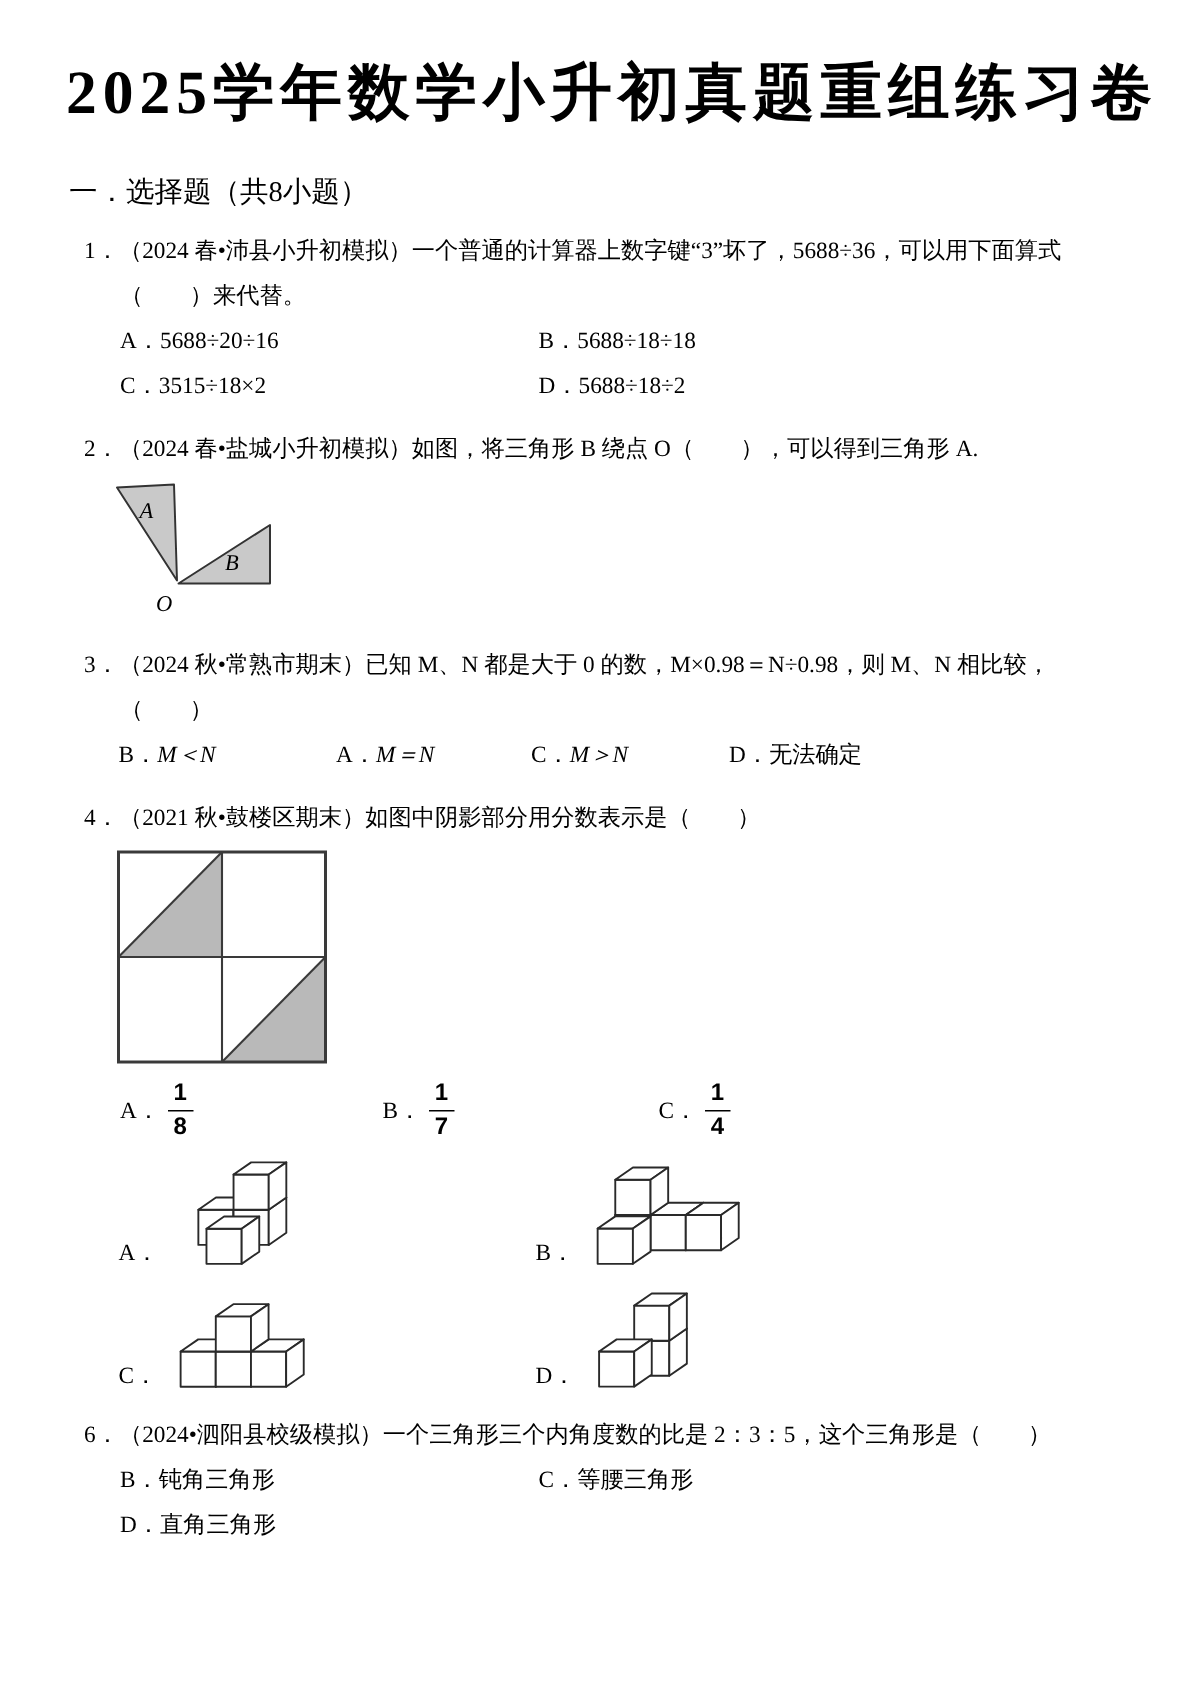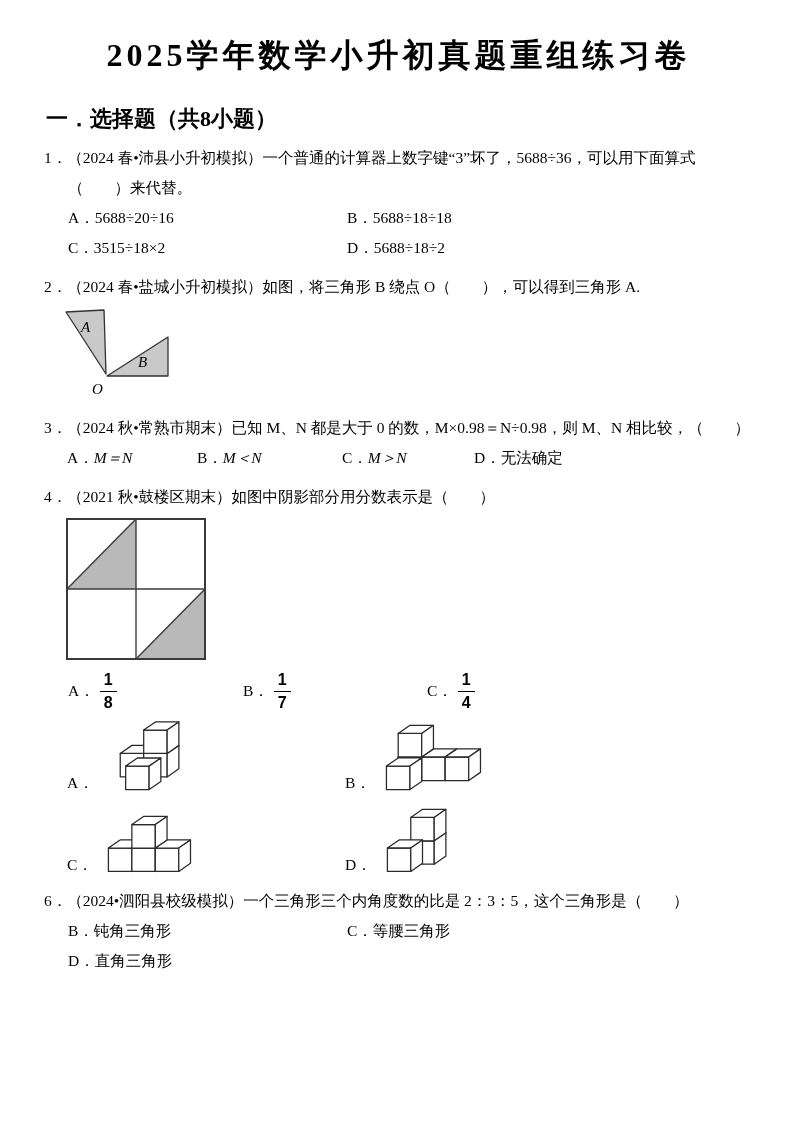--- a/index.html
+++ b/index.html
@@ -4,25 +4,25 @@
 <style>
   * { box-sizing: border-box; }
   html, body { margin: 0; padding: 0; }
   body {
     width: 793px; height: 1122px; background: #ffffff; color: #000;
     font-family: "Liberation Serif", "DejaVu Serif", serif;
     font-size: 15.5px; overflow: hidden;
   }
   .page { padding: 34px 40px 0 44px; }
   .title {
-    margin: 0; font-size: 32px; font-weight: 700; text-align: center;
+    margin: 0; font-size: 41px; font-weight: 700; text-align: center;
     letter-spacing: 4px; white-space: nowrap;
   }
-  .section-heading { font-size: 22px; font-weight: 700; margin: 26px 0 0 2px; }
-  .q { margin: 0; }
+  .section-heading { font-size: 19px; font-weight: 400; margin: 26px 0 0 2px; }
+  .q { margin: 12px; }
   .q-stem { margin: 9px 0 0 0; padding-left: 24px; text-indent: -24px; line-height: 30px; }
   .opts-2col { display: grid; grid-template-columns: 279px auto; margin-left: 24px; }
   .opt { line-height: 30px; }
   .opts-list { margin-left: 24px; }
   .opts-list .opt { display: block; line-height: 30.5px; }
   .opts-row { display: flex; margin-left: 23px; line-height: 30px; }
   .w-a { width: 130px; } .w-b { width: 145px; } .w-c { width: 132px; }
   .em { font-style: italic; }
   .fig-wrap-tri { margin: 2px 0 0 12px; line-height: 0; }
   .fig-wrap-grid { margin: 5px 0 0 21px; line-height: 0; }
@@ -74,22 +74,22 @@
         <text class="fig-label" x="25" y="28">A</text>
         <text class="fig-label" x="82" y="63">B</text>
         <text class="fig-label" x="36" y="90">O</text>
       </svg>
     </div>
   </div>
 
   <div class="q">
     <p class="q-stem"><span>3．</span><span>（2024 秋•常熟市期末）已知 M、N 都是大于 0 的数，M×0.98＝N÷0.98，则 M、N 相比较，（　　）</span></p>
     <div class="opts-row">
+      <span class="opt w-b"><span>B．</span><span class="em">M＜N</span></span>
       <span class="opt w-a"><span>A．</span><span class="em">M＝N</span></span>
-      <span class="opt w-b"><span>B．</span><span class="em">M＜N</span></span>
       <span class="opt w-c"><span>C．</span><span class="em">M＞N</span></span>
       <span class="opt"><span>D．</span><span>无法确定</span></span>
     </div>
   </div>
 
   <div class="q">
     <p class="q-stem"><span>4．</span><span>（2021 秋•鼓楼区期末）如图中阴影部分用分数表示是（　　）</span></p>
     <div class="fig-wrap-grid">
       <svg viewBox="0 0 144 146" width="144" height="146">
         <polygon class="shade" points="2,72 71,2 71,72"></polygon>

